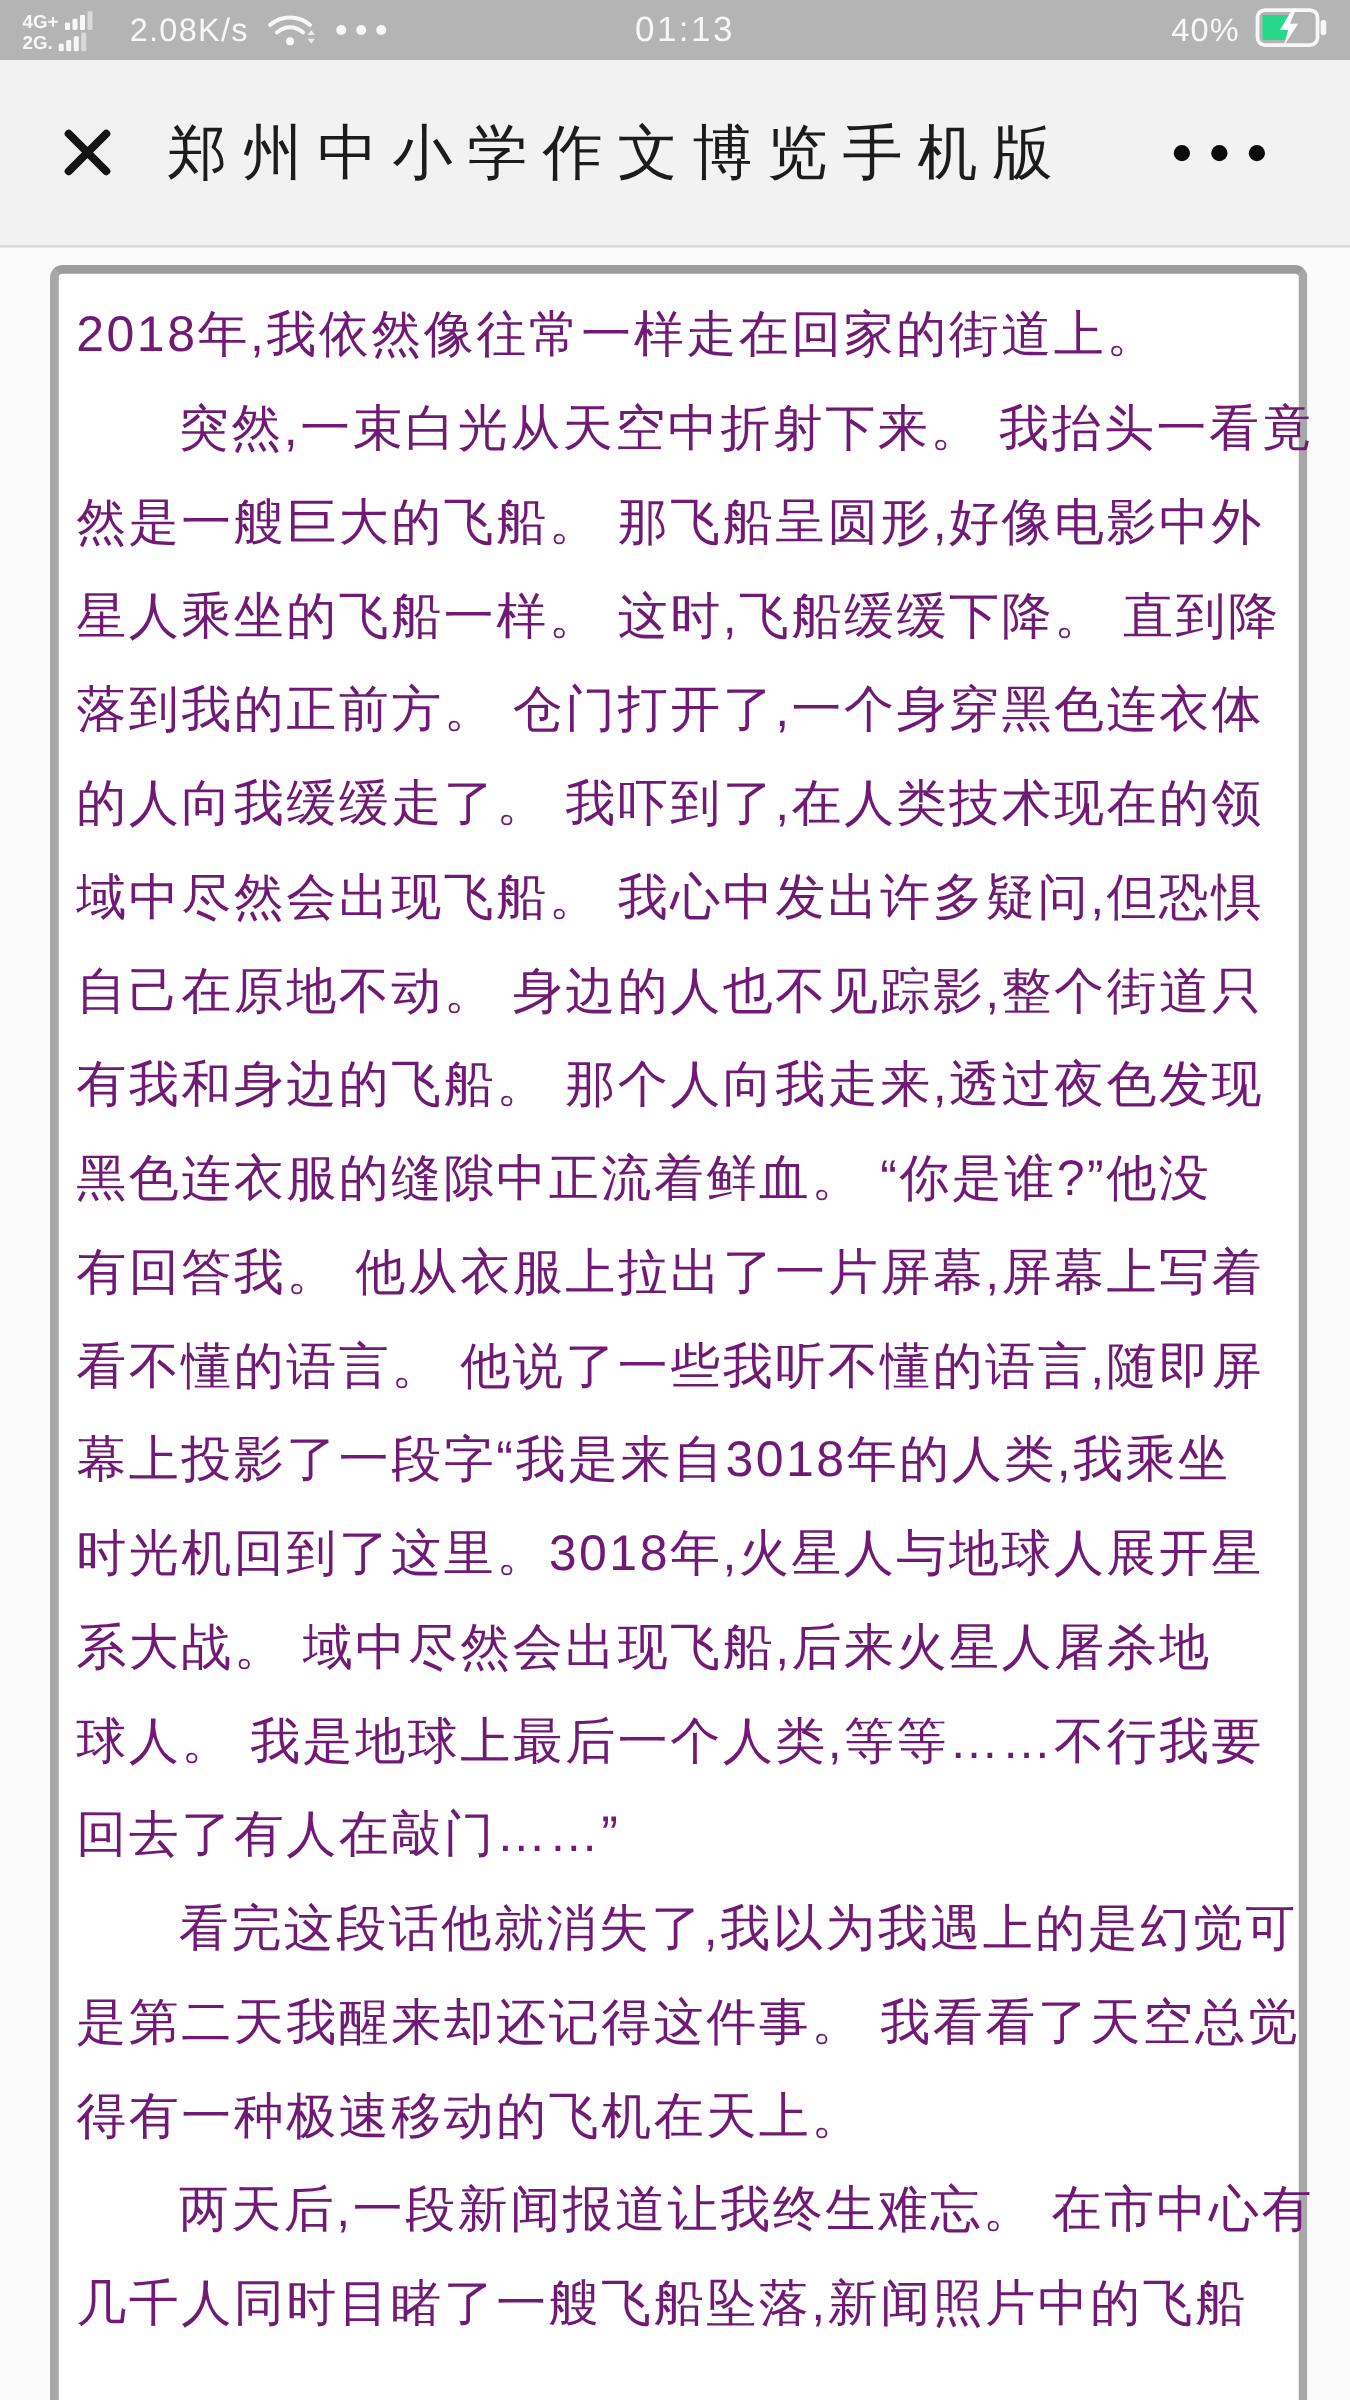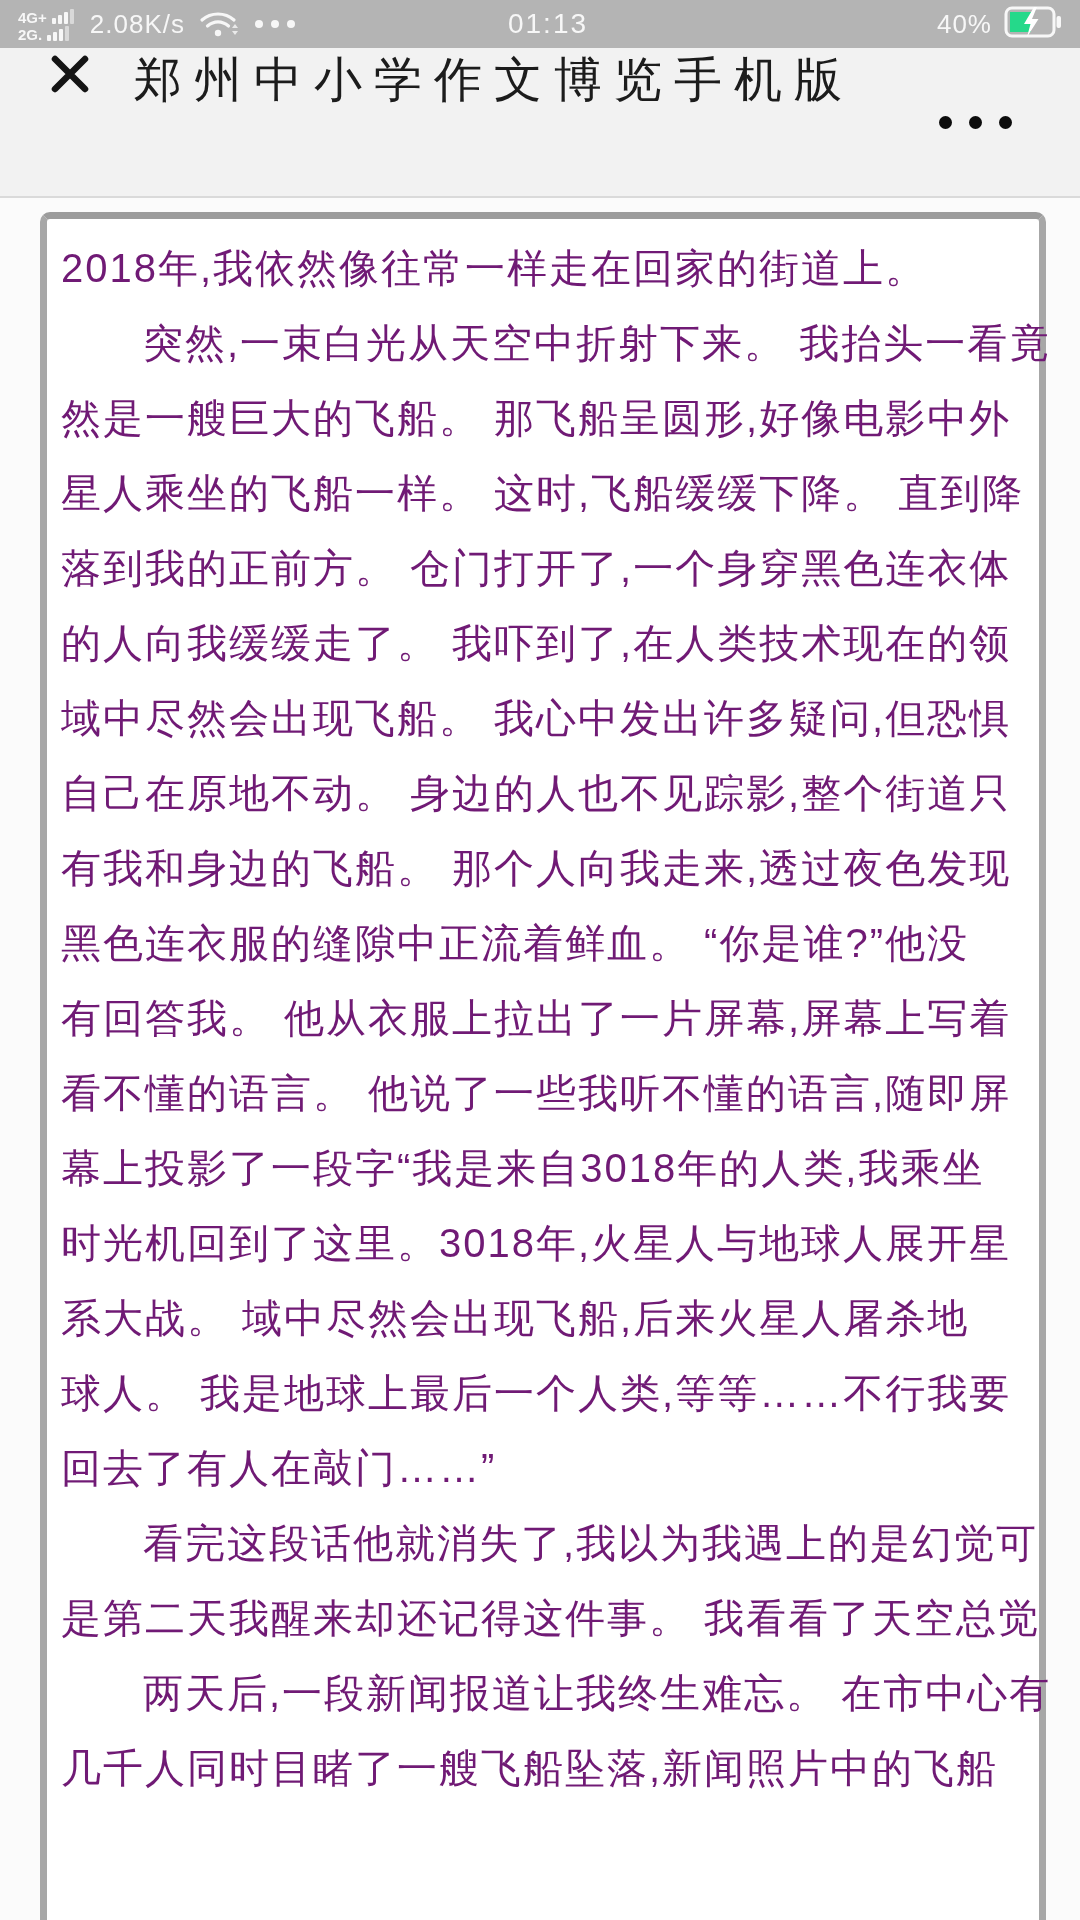--- a/index.html
+++ b/index.html
@@ -19,36 +19,36 @@
   .sb-left{display:flex;align-items:center;gap:10px;}
   .net{display:flex;flex-direction:column;justify-content:center;gap:2px;margin-top:2px;}
   .net-row{display:flex;align-items:flex-end;gap:5px;}
   .net-label{font-size:15px;font-weight:bold;line-height:13px;letter-spacing:0;}
   .bars{display:flex;align-items:flex-end;gap:2px;height:15px;}
   .bars i{display:block;width:4px;background:#f7f7f7;border-radius:1px;}
   .bars i:nth-child(1){height:6px;}
   .bars i:nth-child(2){height:9px;}
   .bars i:nth-child(3){height:12px;}
   .bars i:nth-child(4){height:15px;background:rgba(247,247,247,.55);}
-  .speed{font-size:26px;letter-spacing:1px;margin-left:6px;}
+  .speed{font-size:26px;letter-spacing:1px;margin-left:20px;}
   .wifi{position:relative;width:40px;height:30px;margin-left:4px;}
   .sb-dots{display:flex;gap:8px;margin-left:6px;}
   .sb-dots i{width:8px;height:8px;border-radius:50%;background:#f7f7f7;display:block;}
   .sb-time{
     position:absolute;left:16px;right:0;top:0;height:48px;
     display:flex;align-items:center;justify-content:center;
     font-size:28px;letter-spacing:2px;pointer-events:none;
   }
   .sb-right{display:flex;align-items:center;gap:12px;}
   .sb-batt-pct{font-size:26px;letter-spacing:1px;}
 
   
   .header{
     height:150px;background:#f2f2f2;border-bottom:2px solid #dadada;
-    display:flex;padding:0 64px 0 44px;box-sizing:border-box;
+    display:flex;align-items:center;padding:0 64px 0 44px;box-sizing:border-box;
   }
   .close-btn{width:52px;height:52px;display:flex;align-items:center;justify-content:center;cursor:pointer;}
   .title{
     font-size:48px;color:#1c1c1c;letter-spacing:12px;margin-left:38px;
     white-space:nowrap;flex:1;
   }
   .menu-btn{display:flex;gap:17px;align-items:center;cursor:pointer;padding:10px 4px;}
   .menu-btn i{width:13px;height:13px;border-radius:50%;background:#0c0c0c;display:block;}
 
   
@@ -158,19 +158,20 @@
           <div class="line">黑色连衣服的缝隙中正流着鲜血。 “你是谁?”他没</div>
           <div class="line">有回答我。 他从衣服上拉出了一片屏幕,屏幕上写着</div>
           <div class="line">看不懂的语言。 他说了一些我听不懂的语言,随即屏</div>
           <div class="line">幕上投影了一段字“我是来自3018年的人类,我乘坐</div>
           <div class="line">时光机回到了这里。3018年,火星人与地球人展开星</div>
           <div class="line">系大战。 域中尽然会出现飞船,后来火星人屠杀地</div>
           <div class="line">球人。 我是地球上最后一个人类,等等……不行我要</div>
           <div class="line">回去了有人在敲门……”</div>
           <div class="line indent">看完这段话他就消失了,我以为我遇上的是幻觉可</div>
           <div class="line">是第二天我醒来却还记得这件事。 我看看了天空总觉</div>
+          <div class="line">得有一种极速移动的飞机在天上。</div>
           <div class="line indent">两天后,一段新闻报道让我终生难忘。 在市中心有</div>
           <div class="line">几千人同时目睹了一艘飞船坠落,新闻照片中的飞船</div>
         </div>
     </div>
   </div>
 
 </div>
 
 </body></html>

